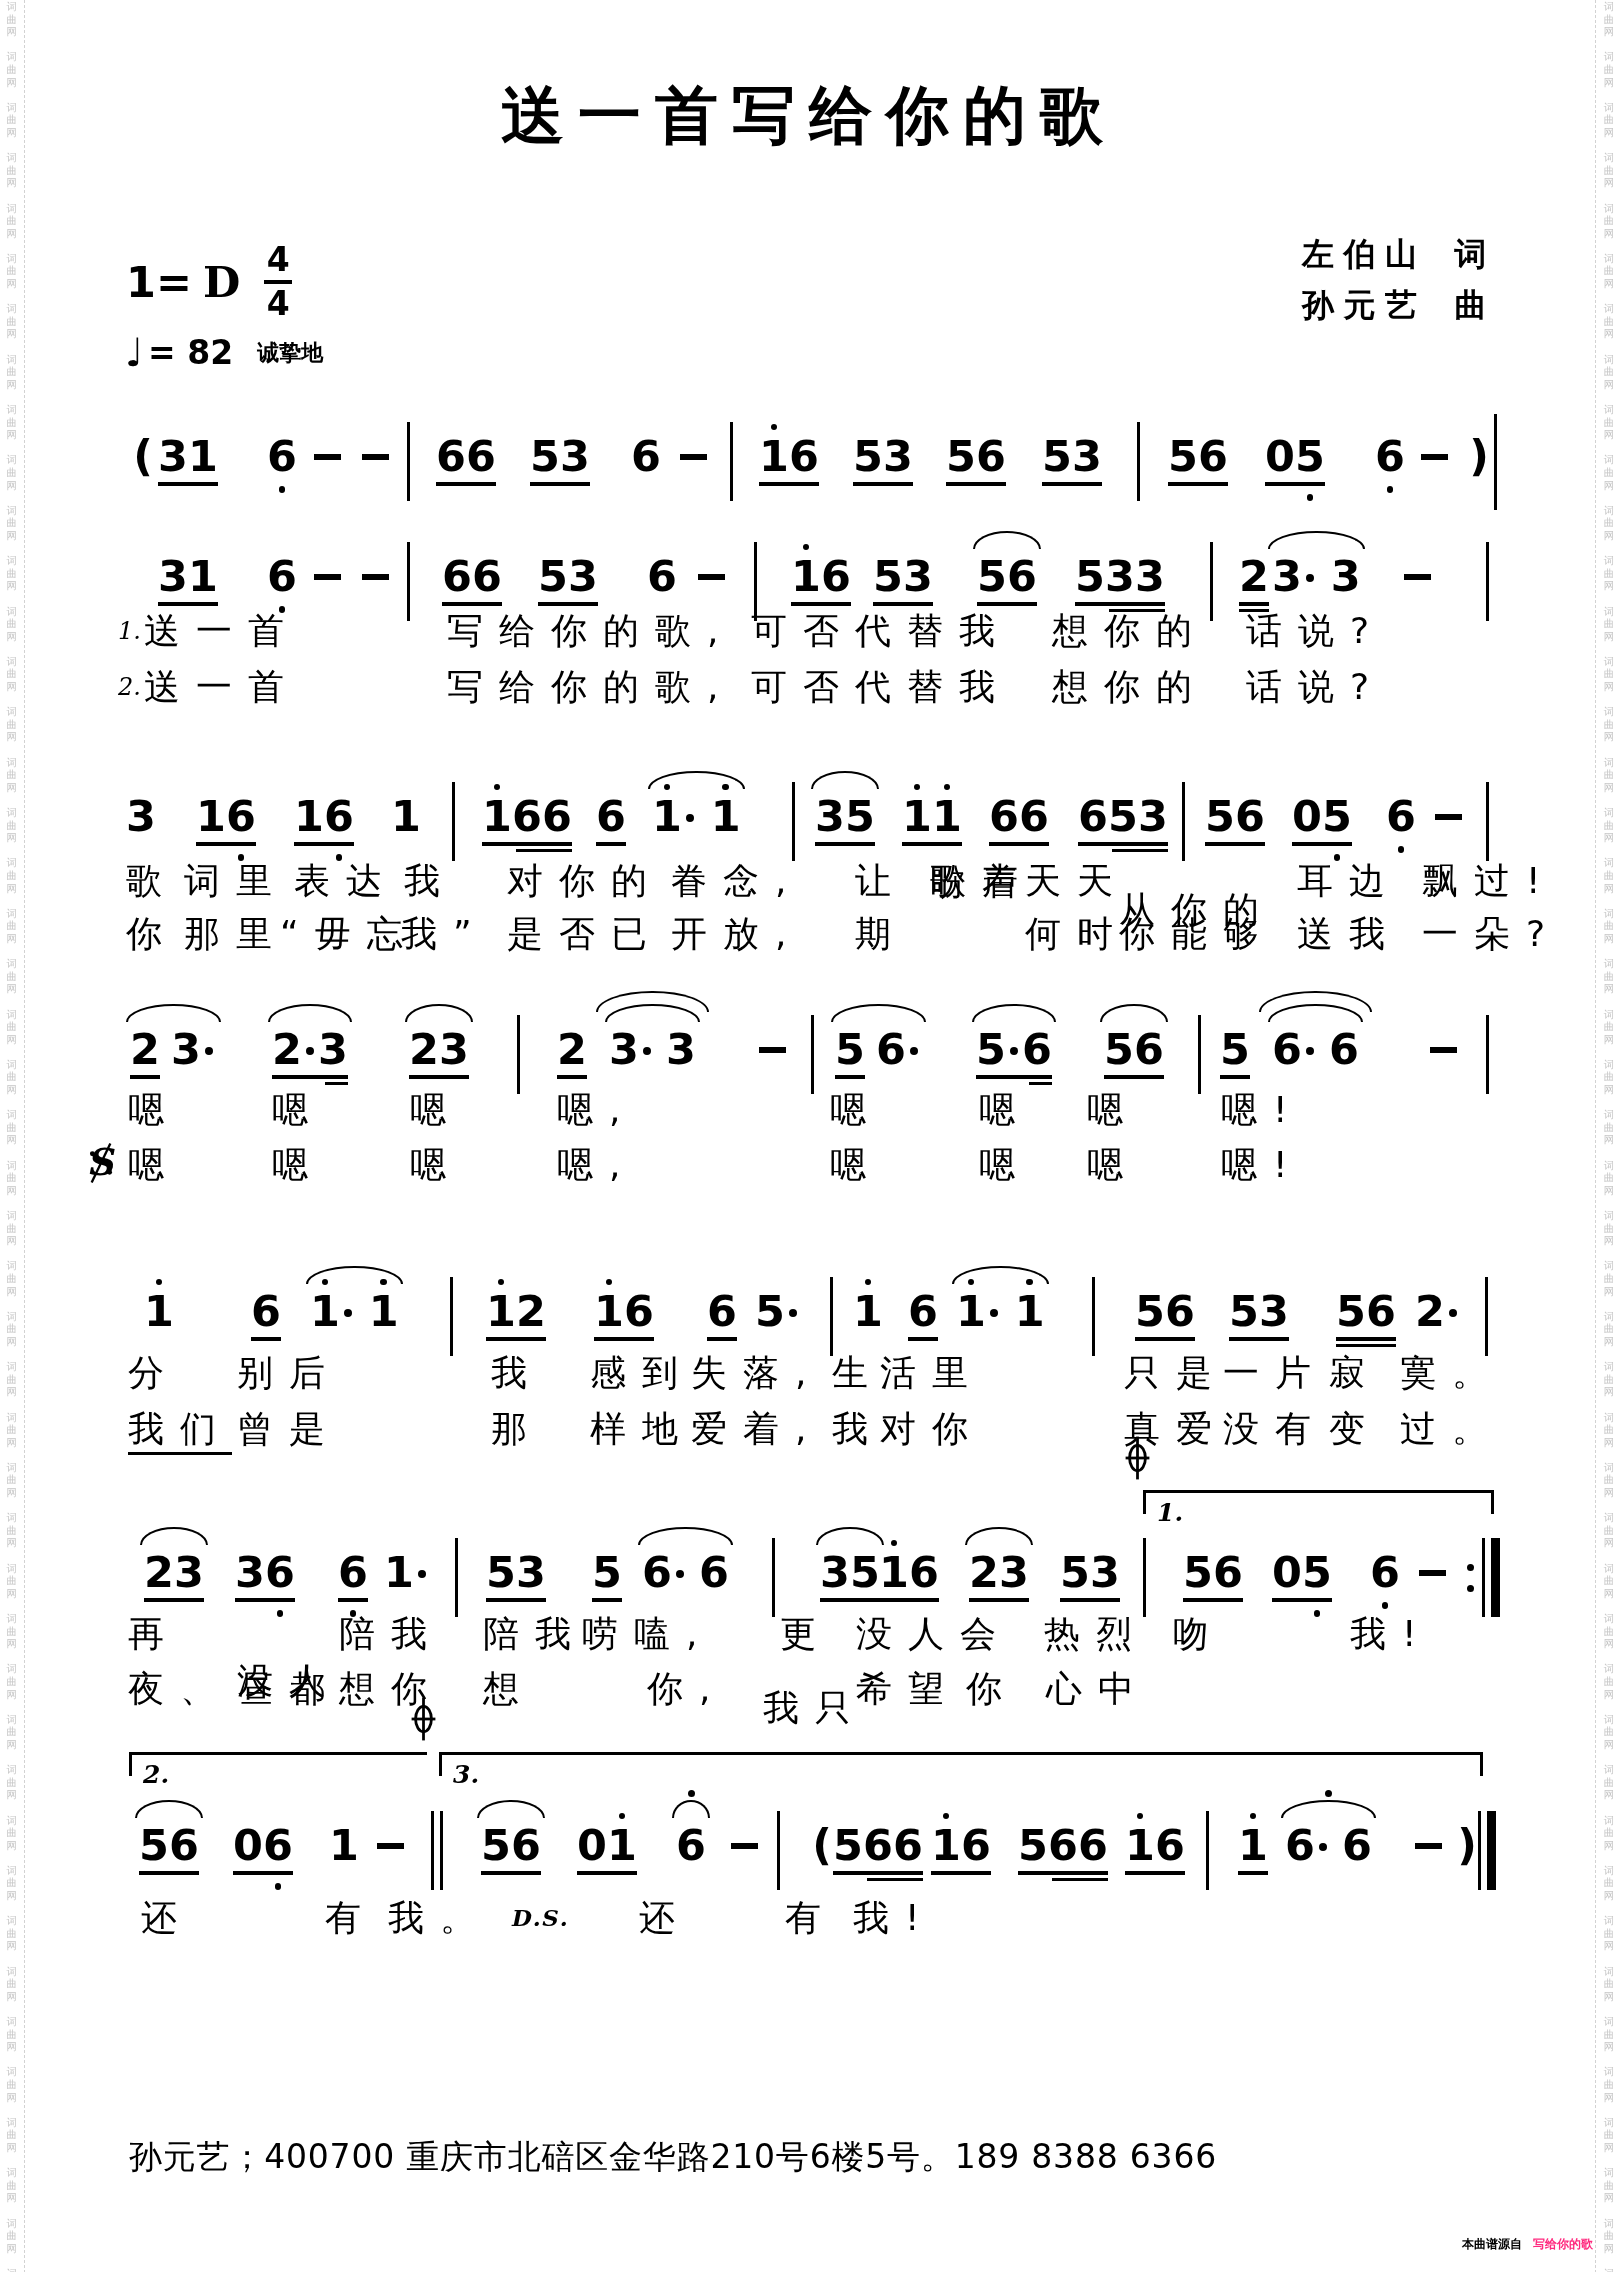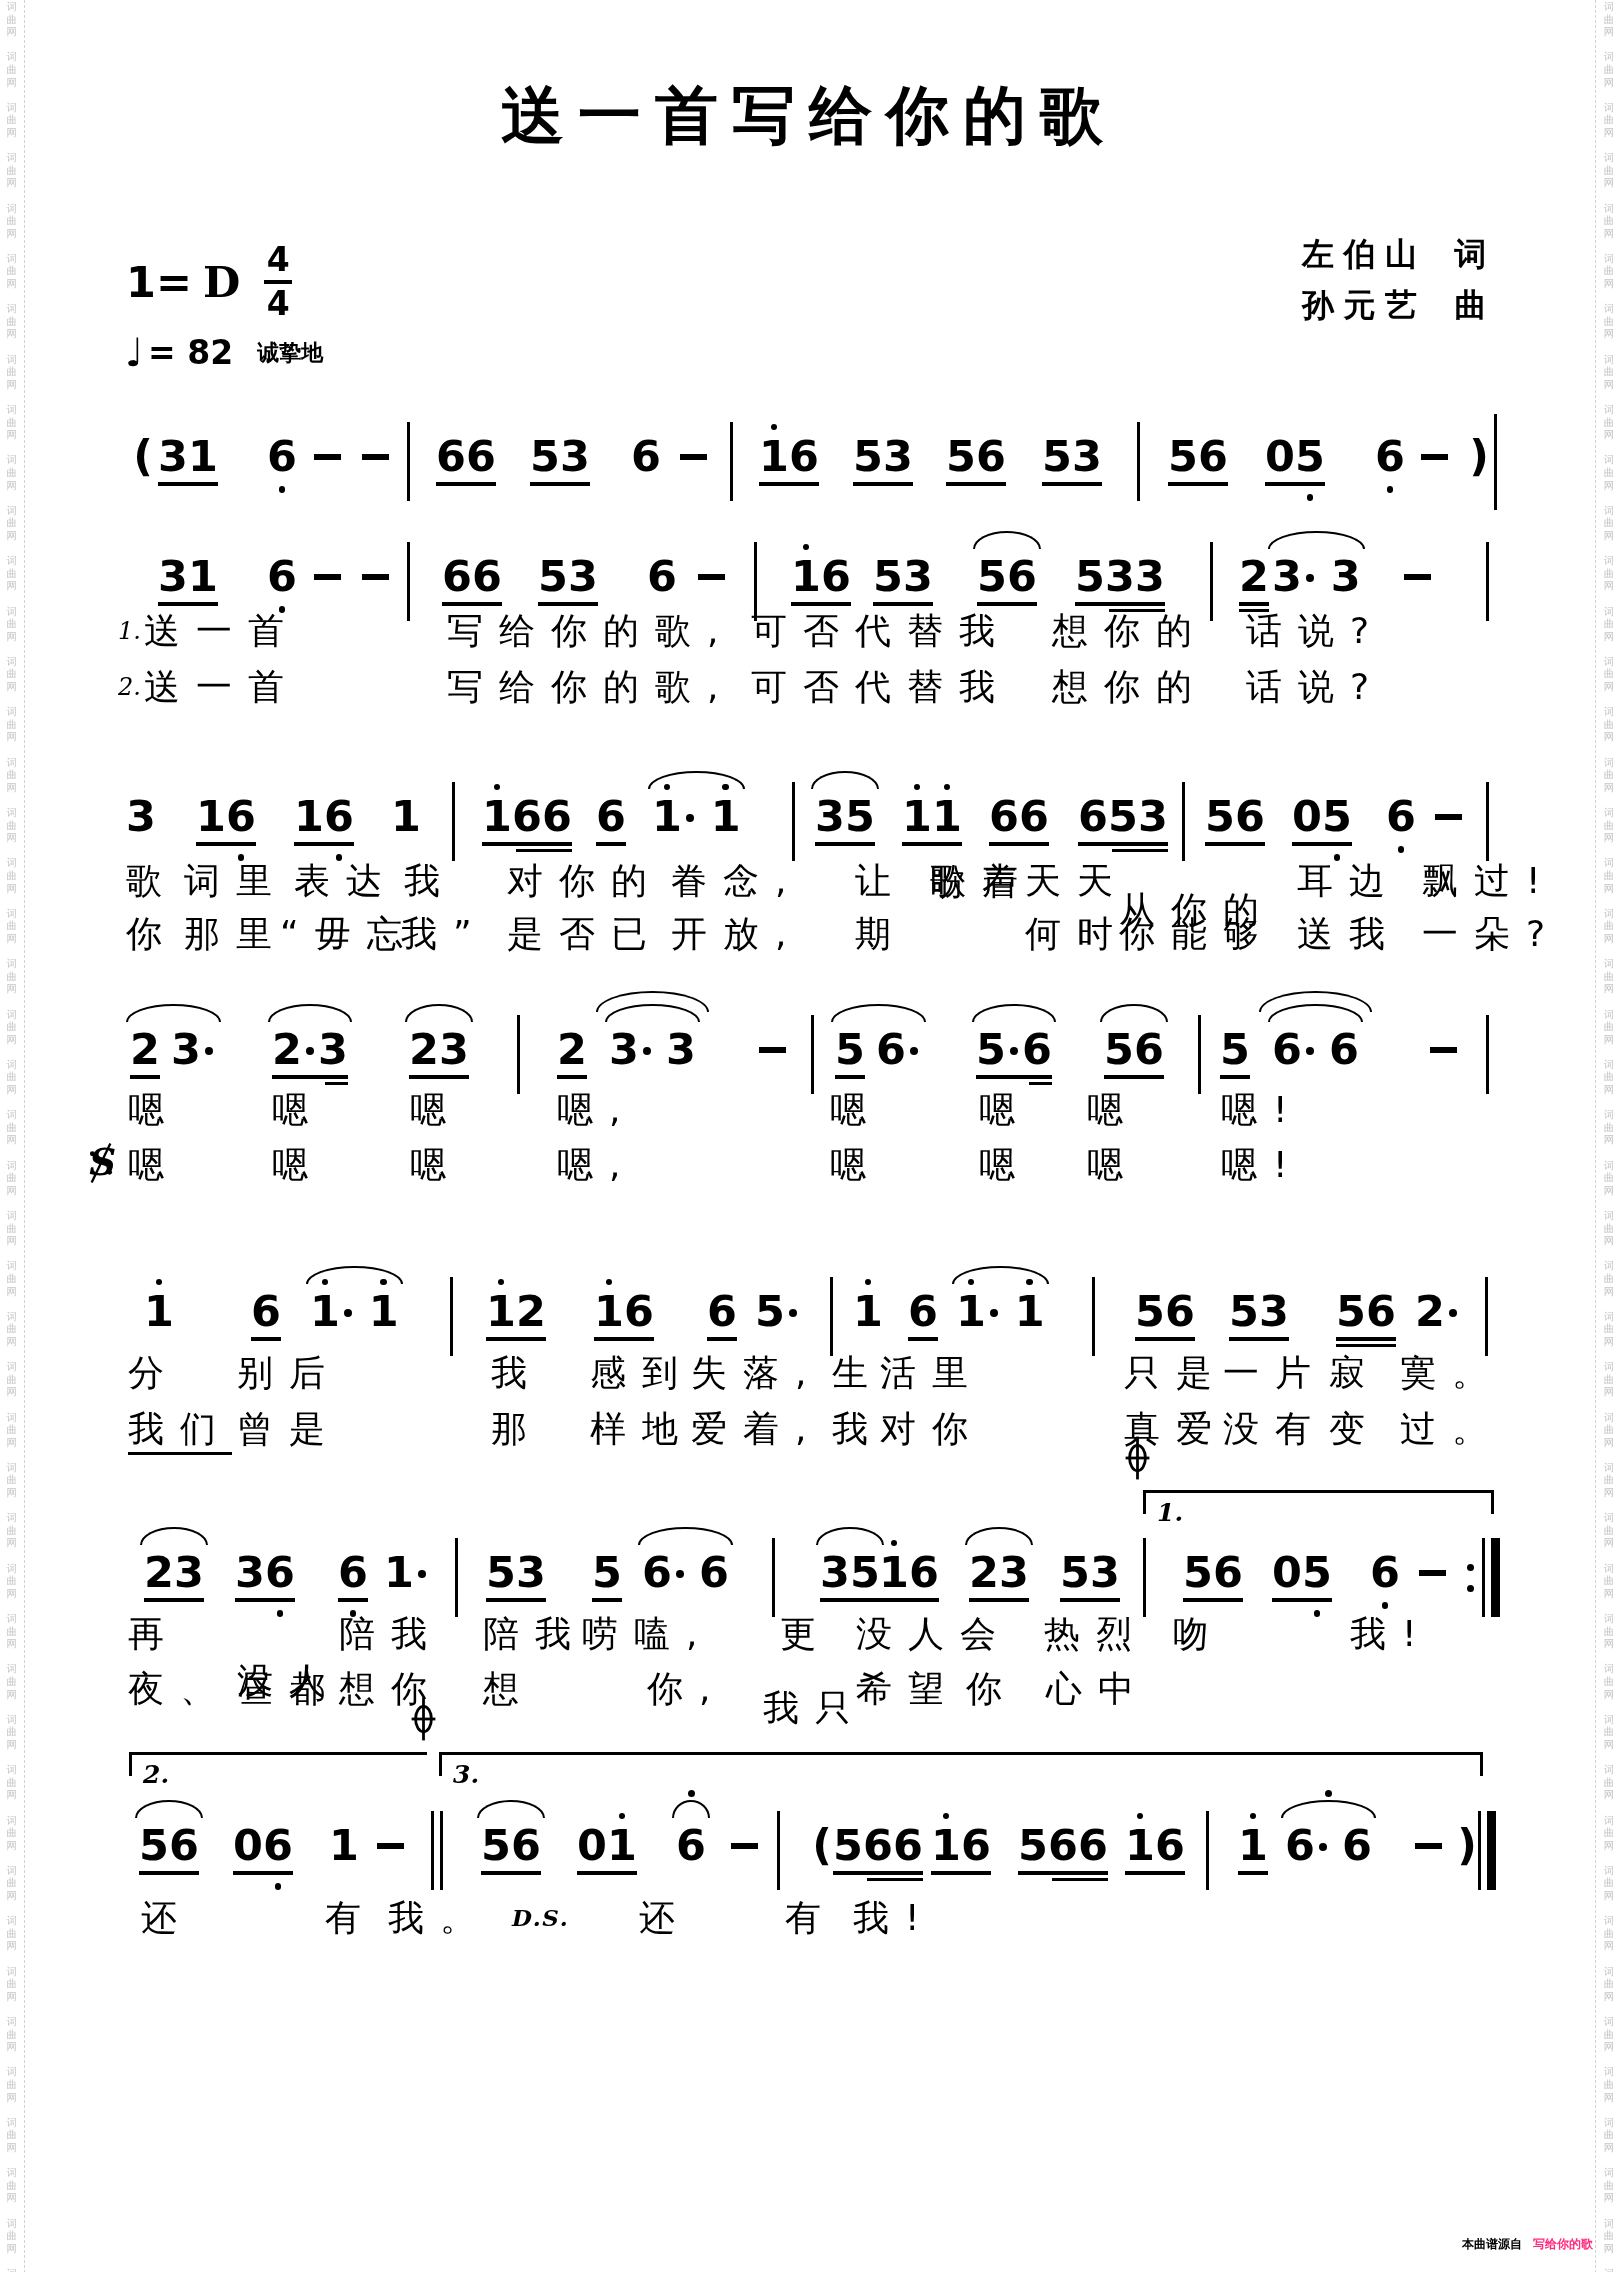--- a/index.html
+++ b/index.html
@@ -1459,19 +1459,20 @@
           <line x1="17" y1="2" x2="17" y2="56" stroke="#000" stroke-width="3.5"></line>
           <line x1="2" y1="29" x2="32" y2="29" stroke="#000" stroke-width="3.5"></line>
         </svg></div>
       <div class="codawrap" style="left: 410px; top: 1696px;"><svg width="27" height="46" viewBox="0 0 34 58">
           <ellipse cx="17" cy="29" rx="10" ry="16" fill="none" stroke="#000" stroke-width="3.5"></ellipse>
           <line x1="17" y1="2" x2="17" y2="56" stroke="#000" stroke-width="3.5"></line>
           <line x1="2" y1="29" x2="32" y2="29" stroke="#000" stroke-width="3.5"></line>
         </svg></div>
     </div>
 
+  <div class="contact" style="top:2135px">孙元艺；400700  重庆市北碚区金华路210号6楼5号。189 8388 6366</div>
 
   <div class="attrib">
     <span>本曲谱源自</span>
     <span class="site" id="attrib-site" style="color: rgb(255, 42, 127);">写给你的歌</span>
   </div>
 </div>
 
 
 </body></html>

